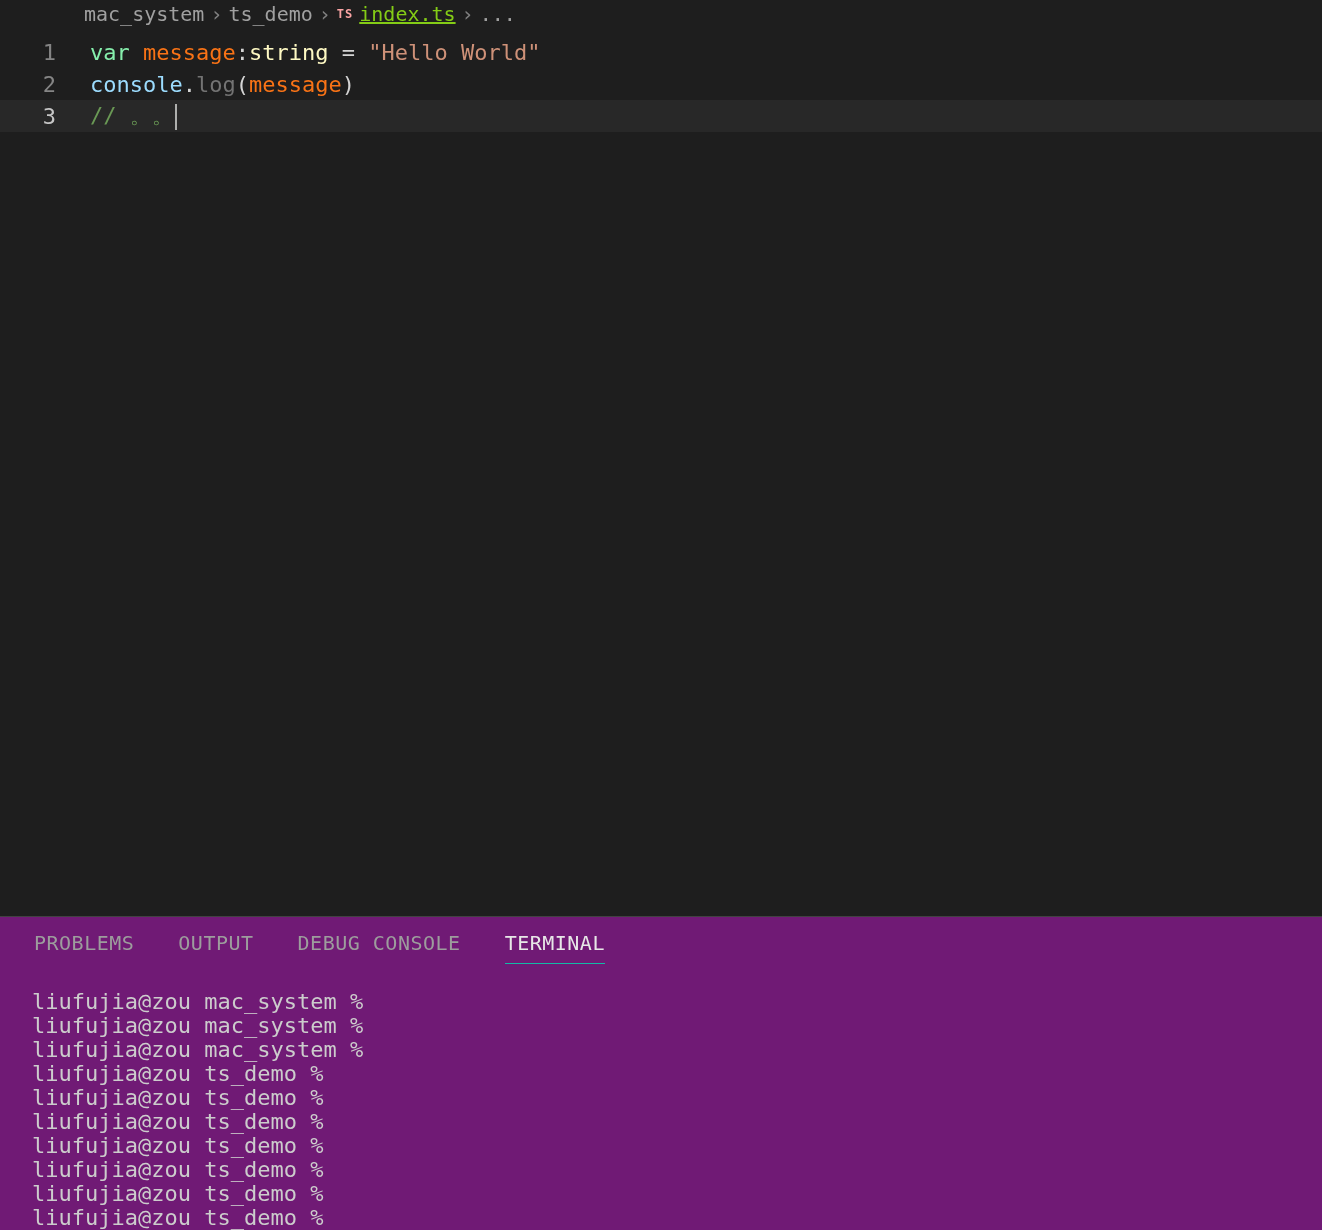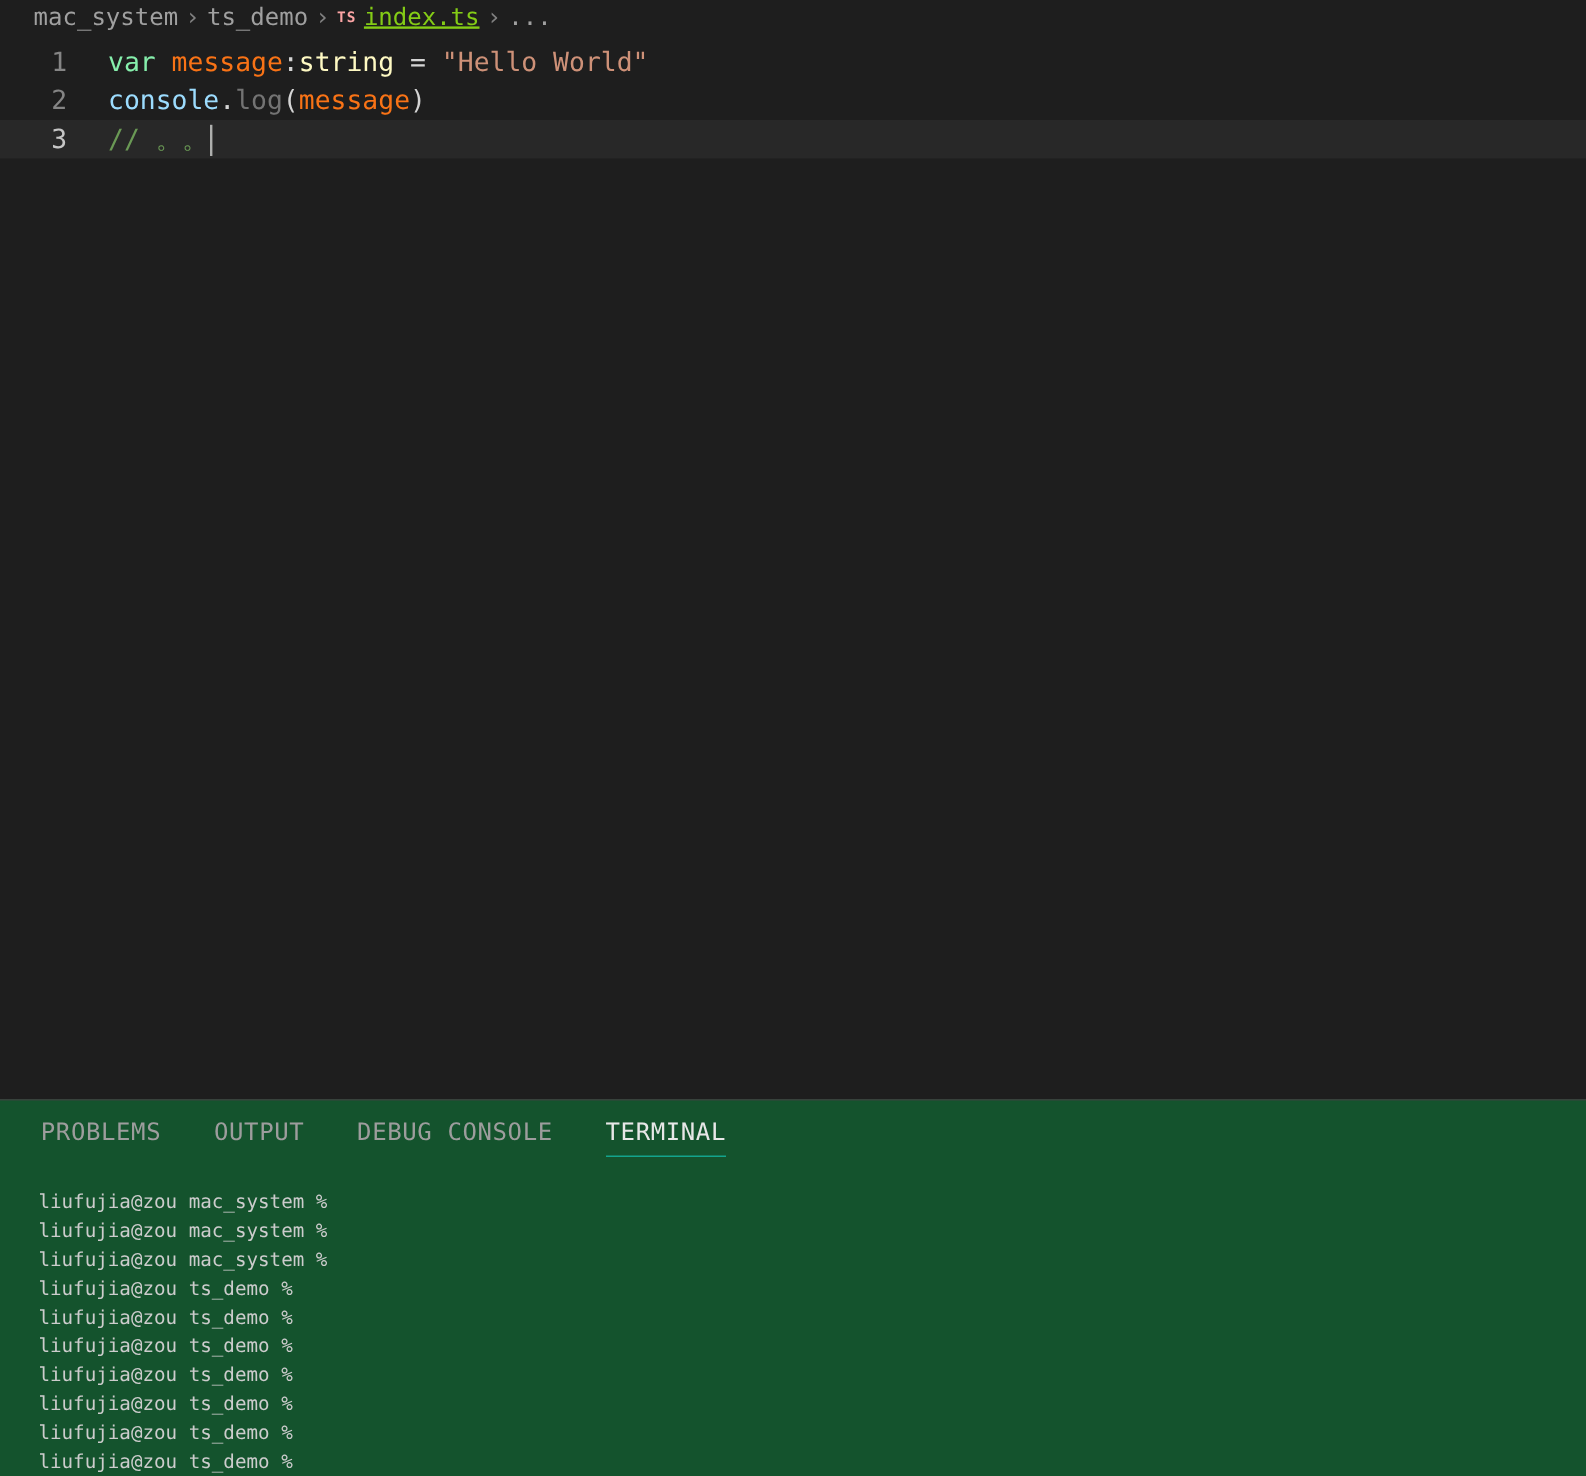--- a/index.html
+++ b/index.html
@@ -10,22 +10,23 @@
       width: 1322px;
       height: 1230px;
       overflow: hidden;
       display: flex;
       flex-direction: column;
     }
     .breadcrumb {
       display: flex;
       align-items: center;
       font-size: 20px;
-      padding: 2px 28px 8px 28px;
+      padding: 2px 28px 8px 40px;
       gap: 6px;
+      margin-left: 44px;
     }
     .breadcrumb .crumb { color: #a0a0a0; cursor: pointer; }
     .breadcrumb .chev { color: #808080; }
     .breadcrumb .ts-badge {
       color: #fca5a5;
       font-weight: 700;
       font-size: 12px;
       letter-spacing: 1px;
     }
     .breadcrumb .filename { color: #84cc16; text-decoration: underline; }
@@ -68,41 +69,41 @@
     .cursor {
       display: inline-block;
       width: 2px;
       height: 26px;
       background: #aeafad;
       vertical-align: middle;
       margin-left: 1px;
     }
     .panel {
       border-top: 1px solid #414141;
-      background: #14532d;
+      background: #701a75;
     }
     .panel-tabs {
       display: flex;
       gap: 44px;
       padding: 14px 34px 10px 34px;
       font-size: 20px;
     }
     .panel-tab {
       color: #9d9d9d;
       cursor: pointer;
       letter-spacing: 0.5px;
       padding-bottom: 8px;
     }
     .panel-tab.active {
       color: #e7e7e7;
       border-bottom: 1px solid #14b8a6;
     }
     .terminal {
       padding: 16px 21px 0 32px;
-      font-size: 16px;
+      font-size: 22px;
       line-height: 24px;
     }
     .term-line {
       white-space: pre;
     }
     .annotation {
       display: inline-block;
       border: 3px solid #ff3b30;
       border-radius: 10px;
       padding: 0px 10px 2px 6px;

